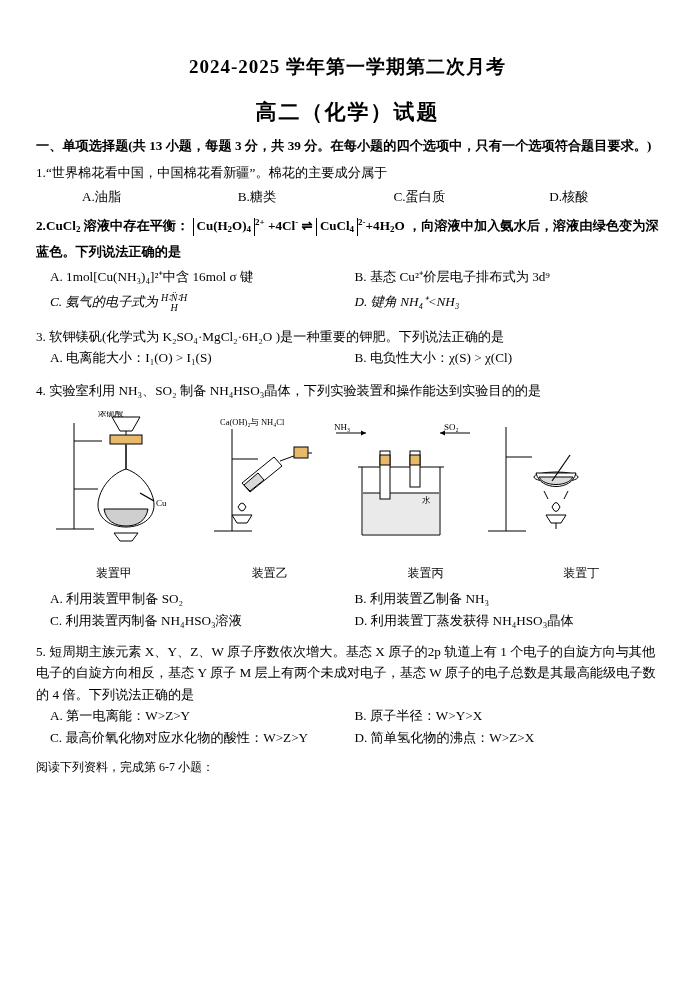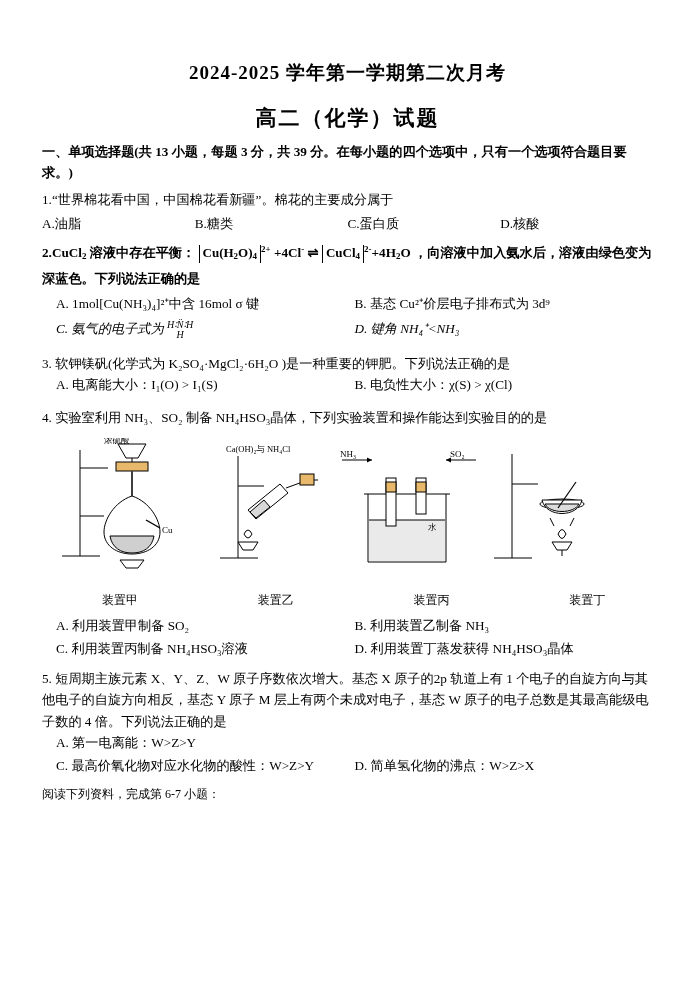--- a/index.html
+++ b/index.html
@@ -3,21 +3,21 @@
 <meta charset="utf-8">
 <style>
   html, body { margin:0; padding:0; }
   body {
     width:695px; height:982px;
     background:#ffffff;
     font-family:"Liberation Serif", serif;
     color:#000;
     overflow:hidden;
   }
-  .page { position:relative; width:695px; height:982px; padding:6px; box-sizing:border-box; }
+  .page { position:relative; width:695px; height:982px; padding:0; box-sizing:border-box; }
   .inner { padding:40px 36px 0 36px; }
 
   .title1 {
     text-align:center;
     font-family:"Liberation Serif", serif;
     font-weight:bold;
     font-size:19px;
     letter-spacing:1px;
     margin:14px 0 0 0;
   }
@@ -30,21 +30,21 @@
   }
 
   .notes { margin-top:20px; font-size:13.2px; line-height:1.62; }
   .notes .lbl { font-weight:bold; }
   .bold { font-weight:bold; }
 
   .sectionhead { font-weight:bold; font-size:13.2px; line-height:1.6; margin-top:9px; }
 
   .q { font-size:13.2px; line-height:1.62; margin-top:6px; }
   .qopts { display:flex; font-size:13.2px; line-height:1.62; margin-top:2px; }
-  .qopts.four > div { width:25%; }
+  .qopts.four > div { width:25%;margin-left:46px; }
 
   .opt-row { font-size:13.2px; line-height:1.7; display:flex; }
   .opt-row > div { flex:1; }
   .opt-row > div:first-child { padding-left:14px; }
 
   sub { font-size:9px; vertical-align:-2px; }
   sup { font-size:9px; vertical-align:5px; }
   .bigsqb {
     display:inline-block;
     border-left:1.3px solid #000;
@@ -216,20 +216,21 @@
     <div>B. 利用装置乙制备 NH₃</div>
   </div>
   <div class="opt-row">
     <div>C. 利用装置丙制备 NH₄HSO₃溶液</div>
     <div>D. 利用装置丁蒸发获得 NH₄HSO₃晶体</div>
   </div>
 
   <div class="q" style="margin-top:8px;">5. 短周期主族元素 X、Y、Z、W 原子序数依次增大。基态 X 原子的2p 轨道上有 1 个电子的自旋方向与其他电子的自旋方向相反，基态 Y 原子 M 层上有两个未成对电子，基态 W 原子的电子总数是其最高能级电子数的 4 倍。下列说法正确的是</div>
   <div class="opt-row">
     <div>A. 第一电离能：W&gt;Z&gt;Y</div>
+    <div>B. 原子半径：W&gt;Y&gt;X</div>
   </div>
   <div class="opt-row">
     <div>C. 最高价氧化物对应水化物的酸性：W&gt;Z&gt;Y</div>
     <div>D. 简单氢化物的沸点：W&gt;Z&gt;X</div>
   </div>
 
   <div class="readnote">阅读下列资料，完成第 6-7 小题：</div>
 
  </div>
 </div>

